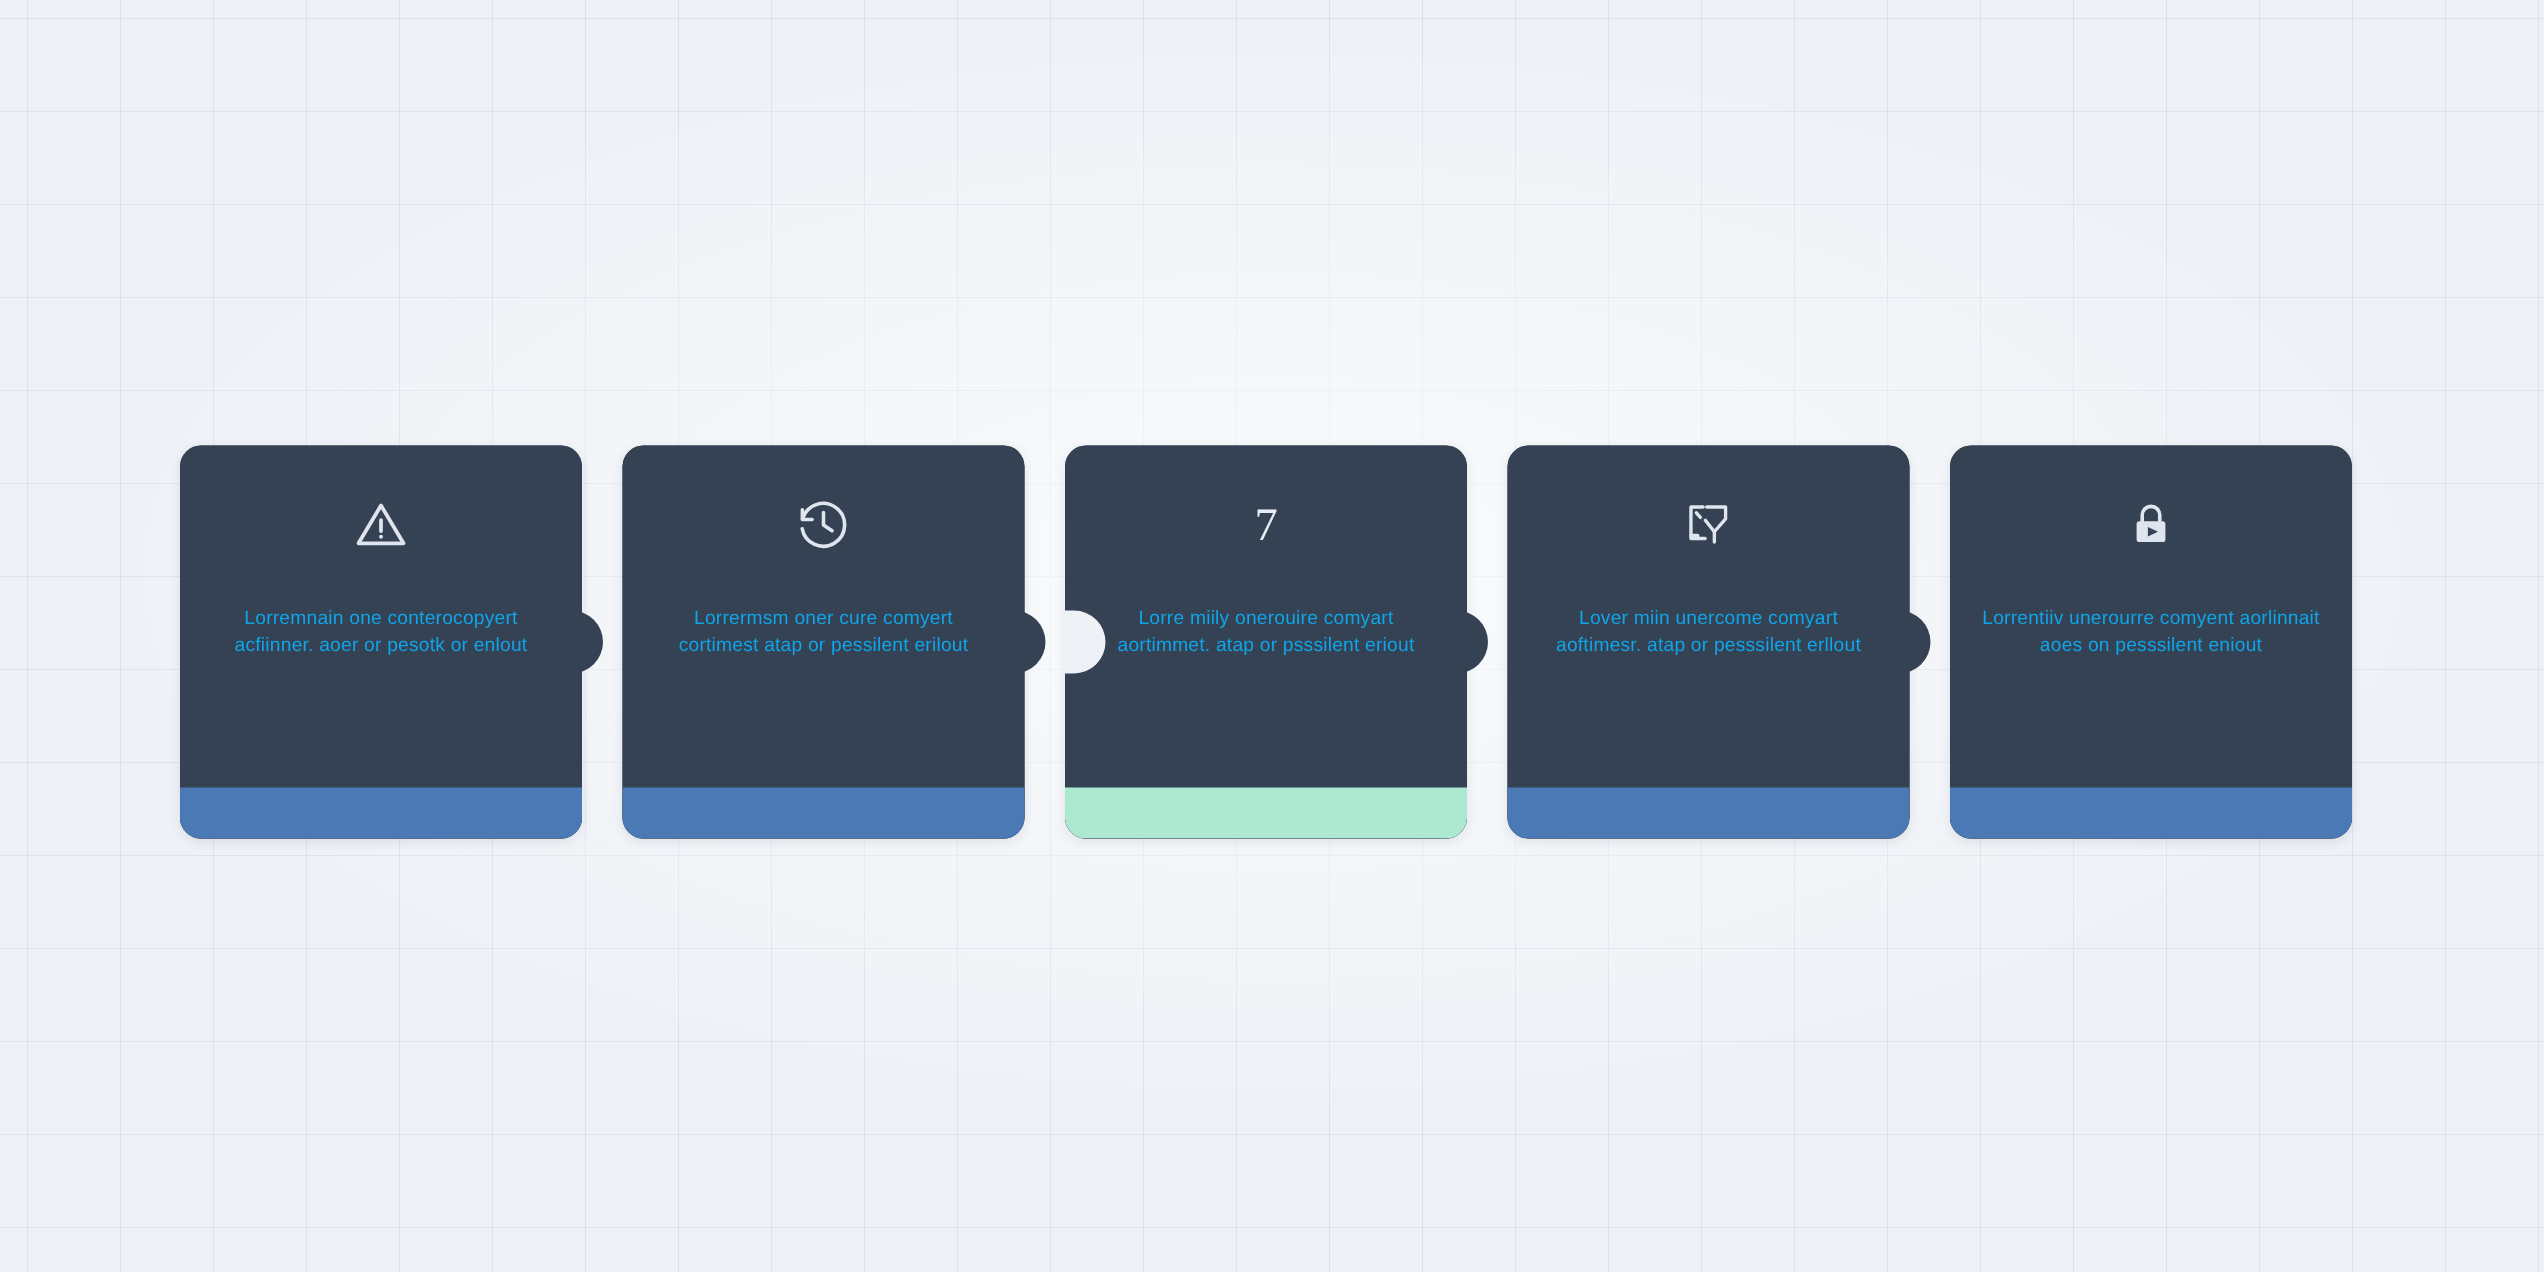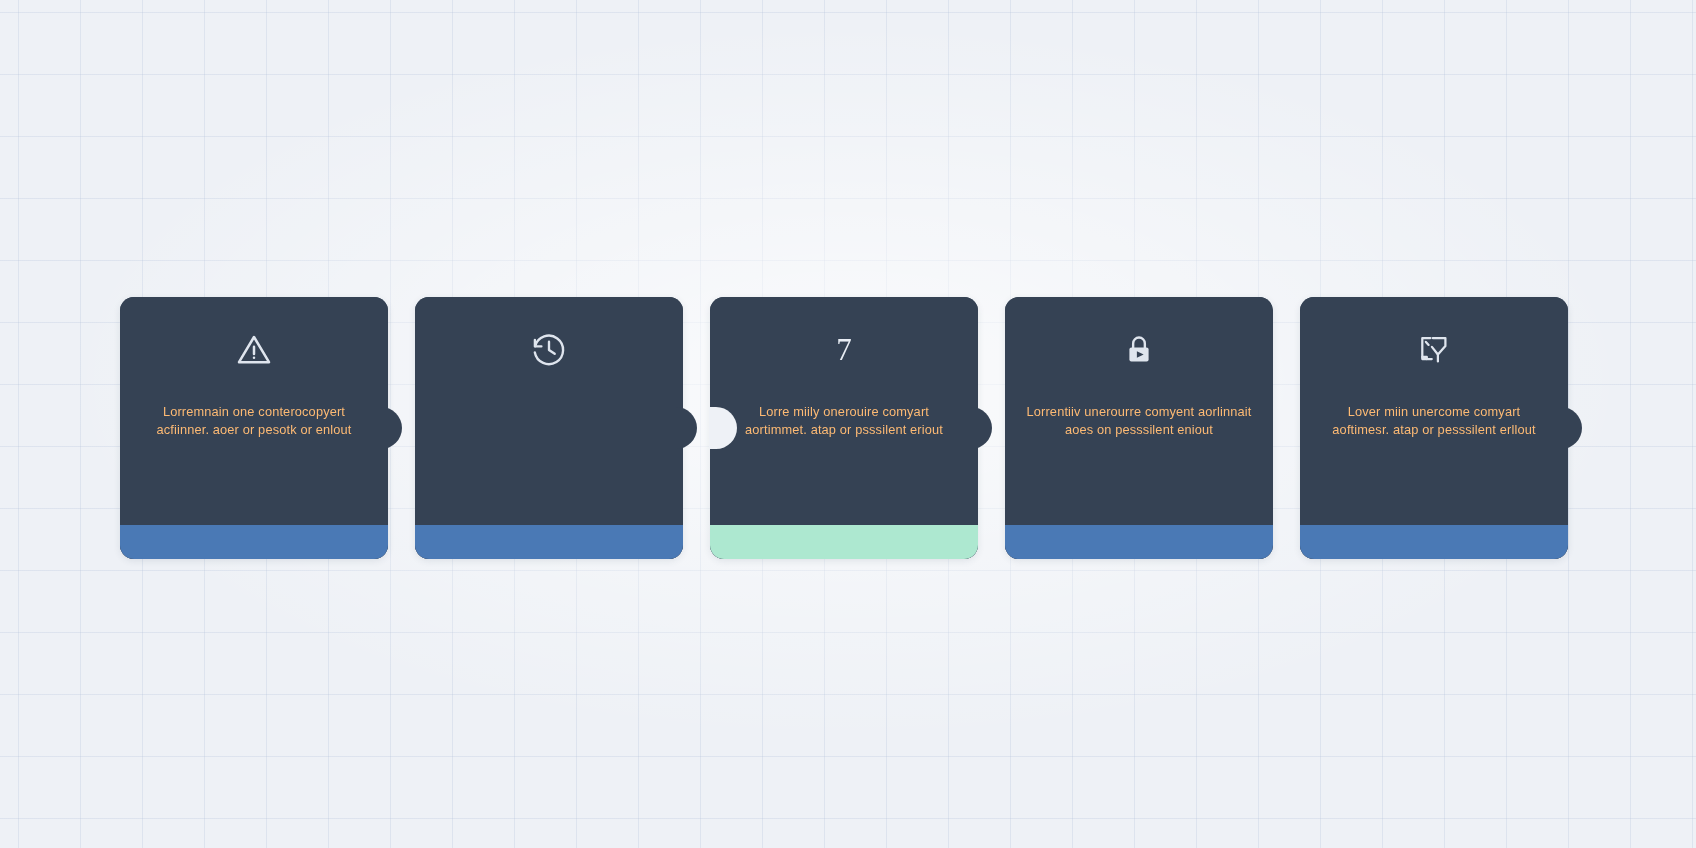--- a/index.html
+++ b/index.html
@@ -99,21 +99,21 @@
     color: #e8edf4;
     line-height: 46px;
     font-family: "Liberation Serif", serif;
   }
 
   .card-text {
     width: 84%;
     text-align: center;
     font-size: 12.8px;
     line-height: 17.5px;
-    color: #fdba74;
+    color: #0ea5e9;
     letter-spacing: 0.15px;
     filter: blur(0.35px);
   }
 
   .card-bar {
     position: absolute;
     left: 0;
     right: 0;
     bottom: 0;
     height: 34px;
@@ -170,52 +170,37 @@
   <div class="card">
     <div class="card-clip">
       <div class="card-body">
         <div class="card-icon">
           <svg width="38" height="38" viewBox="0 0 24 24" fill="none" stroke="currentColor" stroke-width="1.5" stroke-linecap="round" stroke-linejoin="round">
             <path d="M3.2 9.6 A9 9 0 1 1 3.05 13.6"></path>
             <polyline points="3.1,5.6 3.1,9.7 7.2,9.7"></polyline>
             <polyline points="12,6.8 12,12 15.6,14.4"></polyline>
           </svg>
         </div>
+        <div class="card-text">Lorrermsm oner cure comyert cortimest atap or pessilent erilout</div>
       </div>
       <div class="card-bar" style="background-color:#4a79b5"></div>
     </div>
     <div class="tab-out"></div>
   </div>
 
   <div class="card">
     <div class="card-clip">
       <div class="card-body">
         <div class="card-icon glyph">7</div>
         <div class="card-text">Lorre miily onerouire comyart aortimmet. atap or psssilent eriout</div>
       </div>
       <div class="card-bar" style="background-color:#ade8d0"></div>
     </div>
     <div class="tab-in"></div>
     <div class="tab-out"></div>
-  </div>
-
-  <div class="card">
-    <div class="card-clip">
-      <div class="card-body">
-        <div class="card-icon">
-          <svg width="36" height="36" viewBox="0 0 24 24" fill="none">
-            <path d="M8.1 10.4 V7.6 a3.9 3.9 0 0 1 7.8 0 v2.8" stroke="currentColor" stroke-width="1.6" stroke-linecap="round" fill="none"></path>
-            <rect x="5.6" y="10.3" width="12.8" height="9.3" rx="1.3" fill="currentColor"></rect>
-            <path d="M10.6 12.9 L15.1 15.0 L10.6 17.1 Z" fill="#354254"></path>
-          </svg>
-        </div>
-        <div class="card-text">Lorrentiiv unerourre comyent aorlinnait aoes on pesssilent eniout</div>
-      </div>
-      <div class="card-bar" style="background-color:#4a79b5"></div>
-    </div>
   </div>
 
   <div class="card">
     <div class="card-clip">
       <div class="card-body">
         <div class="card-icon">
           <svg width="36" height="36" viewBox="0 0 24 24" fill="none" stroke="currentColor" stroke-width="1.5" stroke-linecap="round" stroke-linejoin="round">
             <polyline points="9.6,4 4.2,4 4.2,18 10.5,18"></polyline>
             <polyline points="4.2,16.6 7.2,16.6 7.2,18"></polyline>
             <polyline points="11.2,4 19.6,4 19.6,9.3 14.6,15 14.6,19.6"></polyline>
@@ -223,13 +208,29 @@
             <line x1="8.4" y1="8.6" x2="6.6" y2="6.6"></line>
           </svg>
         </div>
         <div class="card-text">Lover miin unercome comyart aoftimesr. atap or pesssilent erllout</div>
       </div>
       <div class="card-bar" style="background-color:#4a79b5"></div>
     </div>
     <div class="tab-out"></div>
   </div>
 
+  <div class="card">
+    <div class="card-clip">
+      <div class="card-body">
+        <div class="card-icon">
+          <svg width="36" height="36" viewBox="0 0 24 24" fill="none">
+            <path d="M8.1 10.4 V7.6 a3.9 3.9 0 0 1 7.8 0 v2.8" stroke="currentColor" stroke-width="1.6" stroke-linecap="round" fill="none"></path>
+            <rect x="5.6" y="10.3" width="12.8" height="9.3" rx="1.3" fill="currentColor"></rect>
+            <path d="M10.6 12.9 L15.1 15.0 L10.6 17.1 Z" fill="#354254"></path>
+          </svg>
+        </div>
+        <div class="card-text">Lorrentiiv unerourre comyent aorlinnait aoes on pesssilent eniout</div>
+      </div>
+      <div class="card-bar" style="background-color:#4a79b5"></div>
+    </div>
+  </div>
+
 </div>
 
 </body></html>

